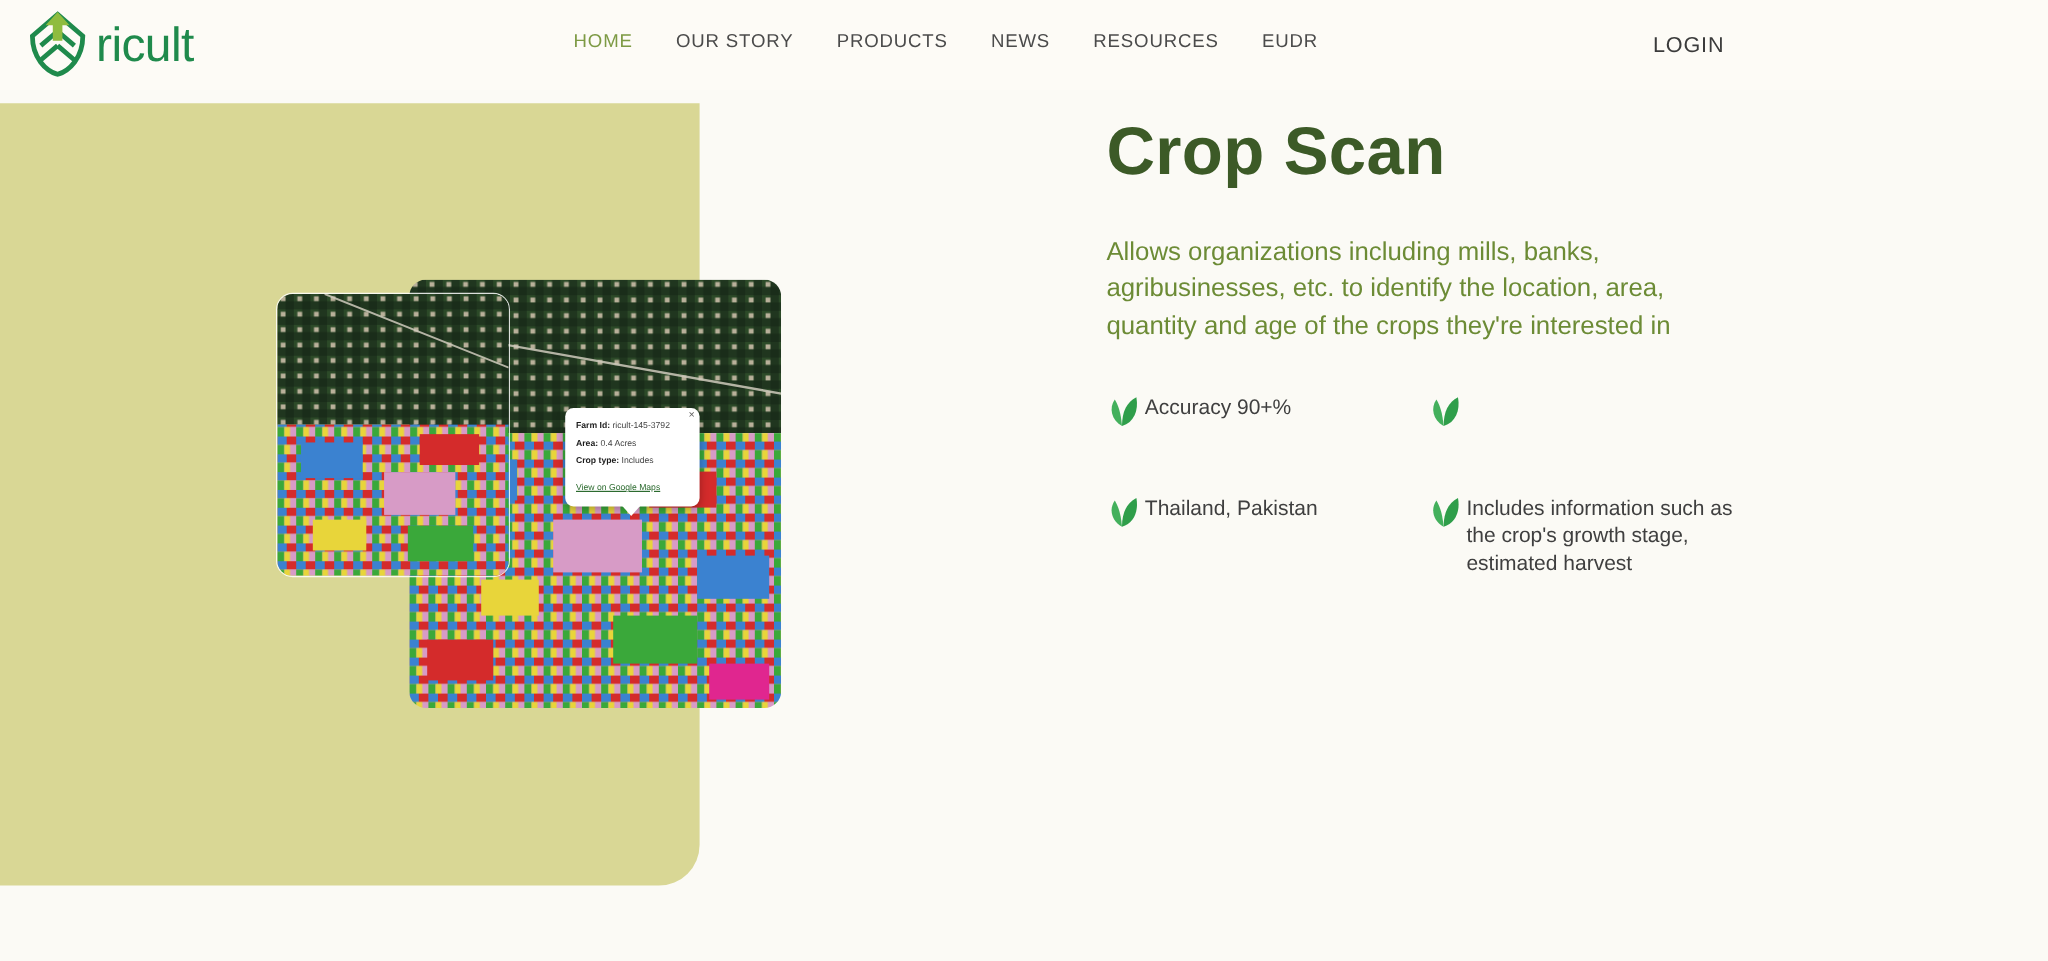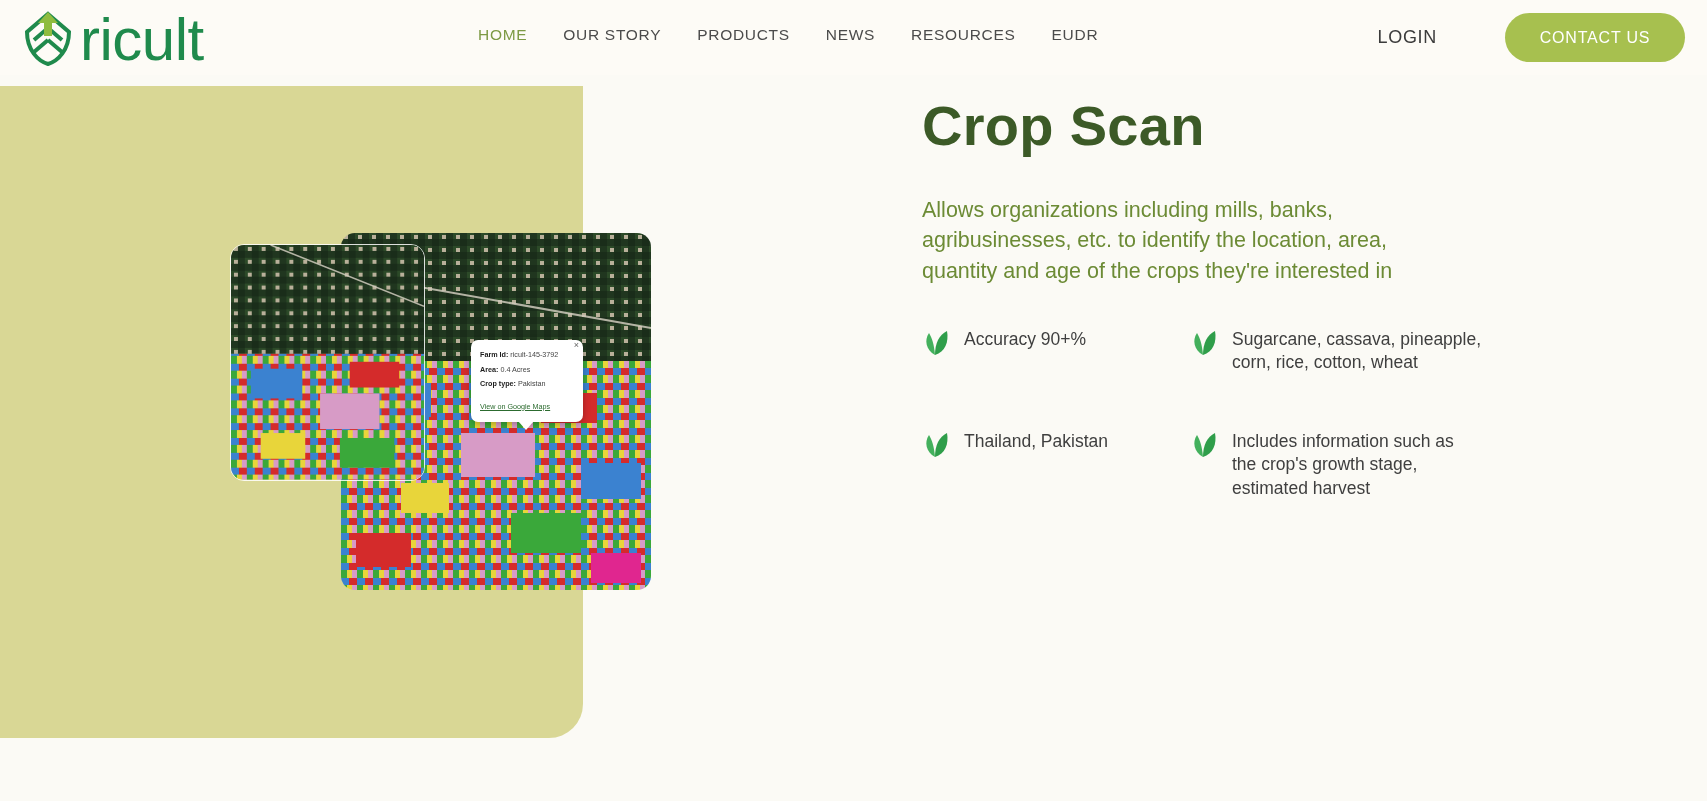--- a/index.html
+++ b/index.html
@@ -34,21 +34,21 @@
   .logo {
     position: absolute;
     left: 22px;
     top: 8px;
     display: flex;
     align-items: center;
     gap: 6px;
   }
   .logo-mark { width: 52px; height: 56px; display: block; }
   .logo-text {
-    font-size: 60px;
+    font-size: 40px;
     color: #1f8a4c;
     letter-spacing: -0.5px;
     font-weight: 400;
     line-height: 1;
     position: relative;
     top: 2px;
     text-align: center;
   }
 
   .nav {
@@ -221,21 +221,21 @@
     display: grid;
     grid-template-columns: 268px 1fr;
     row-gap: 56px;
     column-gap: 0px;
     width: 600px;
   }
 
   .feature {
     display: flex;
     align-items: flex-start;
-    gap: 14px;
+    gap: 4px;
   }
   .leaf-icon { width: 28px; height: 30px; flex: 0 0 28px; margin-top: -2px; }
   .feature-text {
     font-size: 17.5px;
     color: #3f3f3f;
     line-height: 1.32;
     max-width: 250px;
   }
 
   .more-btn {
@@ -275,21 +275,20 @@
     <nav class="nav">
       <span class="nav-item active">HOME</span>
       <span class="nav-item">OUR STORY</span>
       <span class="nav-item">PRODUCTS</span>
       <span class="nav-item">NEWS</span>
       <span class="nav-item">RESOURCES</span>
       <span class="nav-item">EUDR</span>
     </nav>
 
     <span class="login-link">LOGIN</span>
-    <button class="contact-btn">CONTACT US</button>
   </div>
 
   <div class="beige-panel"></div>
 
   <div class="map-stack">
 
     <div class="map-back">
       <svg class="sat-top" viewBox="0 0 310 357" preserveAspectRatio="none">
         <defs>
           <pattern id="satPat" width="14" height="13" patternUnits="userSpaceOnUse">
@@ -342,21 +341,21 @@
         <span>ricult-145-3792</span>
       </div>
 
       <div class="popup-row">
         <b>Area:</b>
         <span>0.4 Acres</span>
       </div>
 
       <div class="popup-row">
         <b>Crop type:</b>
-        <span>Pakistan</span>
+        <span>Includes</span>
       </div>
 
       <span class="popup-link">View on Google Maps</span>
     </div>
   </div>
 
   <div class="content">
 
     <h1 class="title">Crop Scan</h1>
     <p class="subtitle">Allows organizations including mills, banks, agribusinesses, etc. to identify the location, area, quantity and age of the crops they're interested in</p>
@@ -369,21 +368,20 @@
           <path d="M13 29 C13 17 17 9 25 5 C27 16 23 26 13 29 Z" fill="#2f9e4a"></path>
         </svg>
         <span class="feature-text">Accuracy 90+%</span>
       </div>
 
       <div class="feature">
         <svg class="leaf-icon" viewBox="0 0 28 30">
           <path d="M13 29 C4 24 2 14 7 7 C10 12 12 18 13 29 Z" fill="#43b05c"></path>
           <path d="M13 29 C13 17 17 9 25 5 C27 16 23 26 13 29 Z" fill="#2f9e4a"></path>
         </svg>
-        <span class="feature-text">Sugarcane, cassava, pineapple, corn, rice, cotton, wheat</span>
       </div>
 
       <div class="feature">
         <svg class="leaf-icon" viewBox="0 0 28 30">
           <path d="M13 29 C4 24 2 14 7 7 C10 12 12 18 13 29 Z" fill="#43b05c"></path>
           <path d="M13 29 C13 17 17 9 25 5 C27 16 23 26 13 29 Z" fill="#2f9e4a"></path>
         </svg>
         <span class="feature-text">Thailand, Pakistan</span>
       </div>
 

